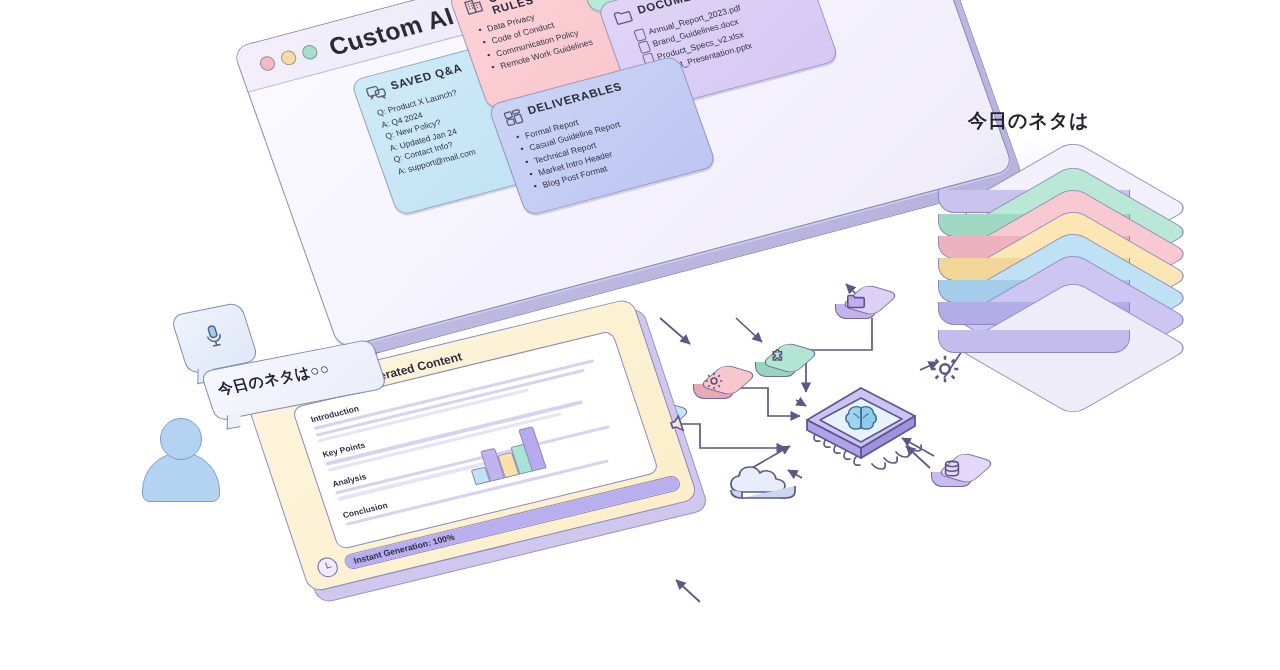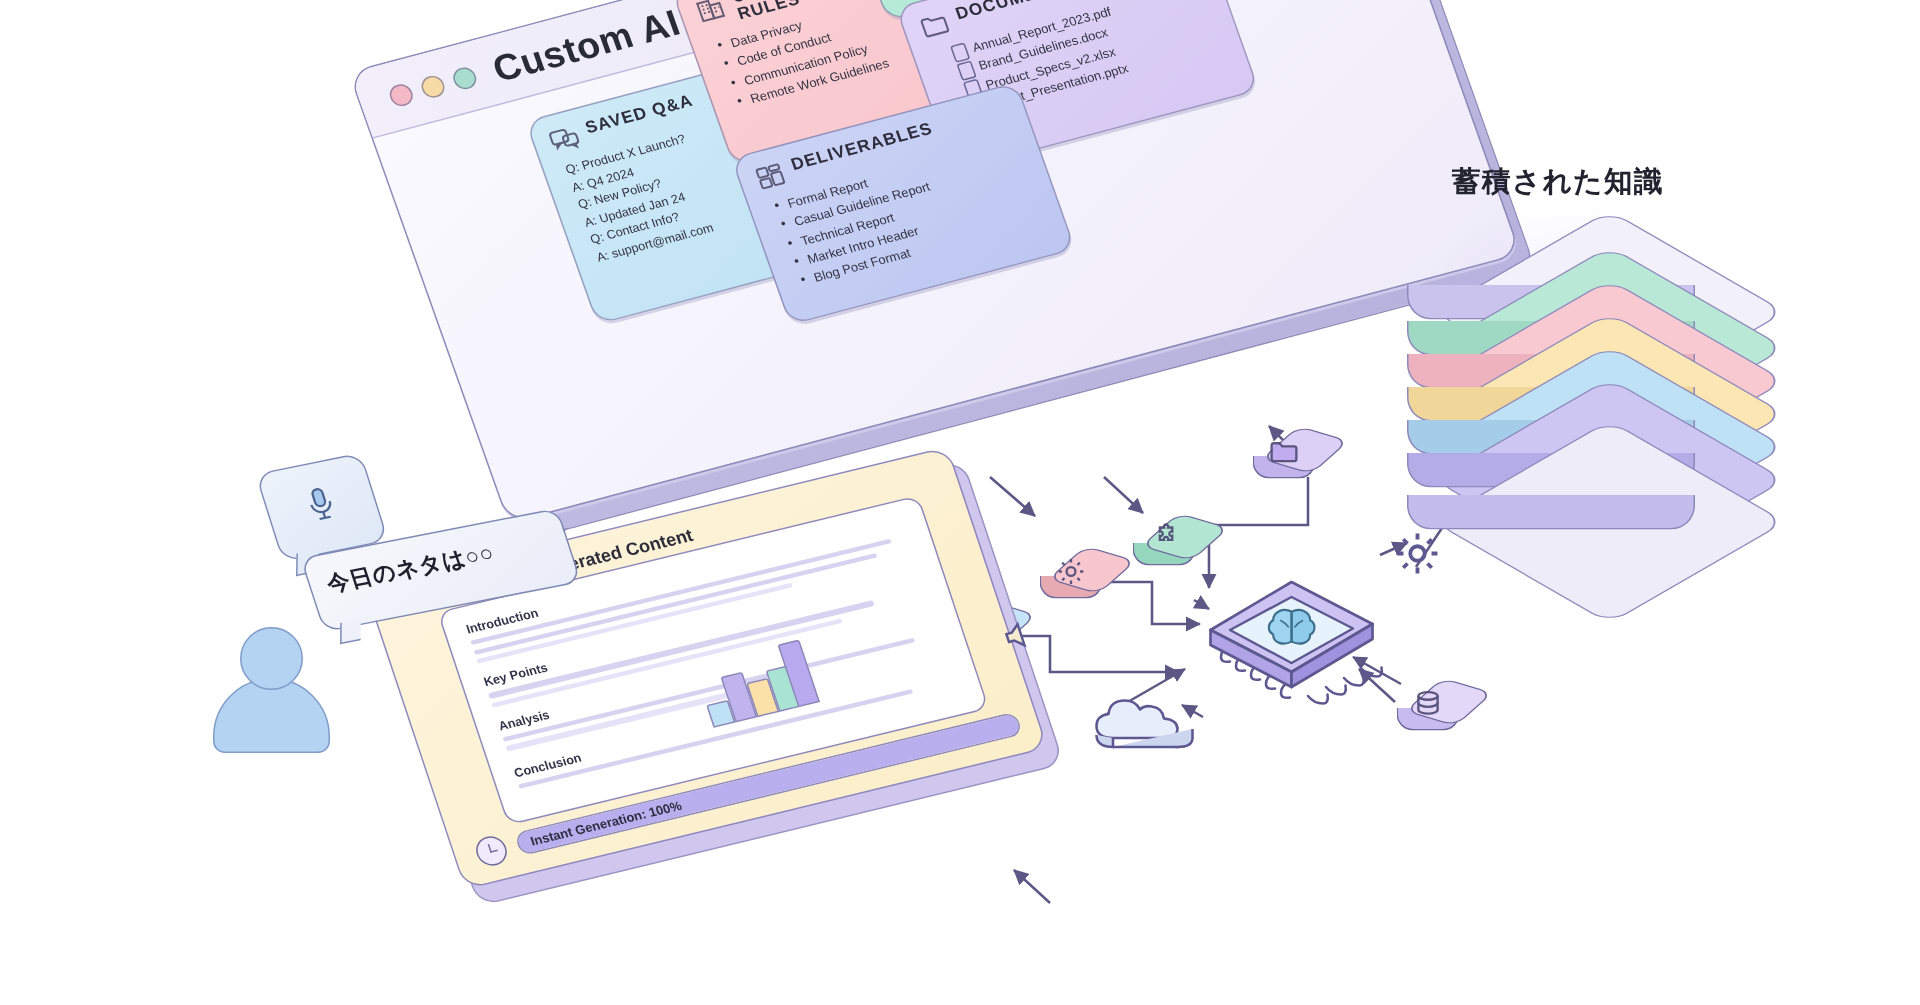--- a/index.html
+++ b/index.html
@@ -347,21 +347,21 @@
           <li>Technical Report</li>
           <li>Market Intro Header</li>
           <li>Blog Post Format</li>
         </ul>
       </div>
 
     </div>
   </div>
 
   <div id="stack-glow" class="abs"></div>
-  <div id="stack-label" class="abs">蓄積された知識</div>
+  <div id="stack-label" class="abs">今日のネタは</div>
   <div id="stack" class="abs">
     <div class="slab" style="top:0px;">
         <div class="top" style="background:#f2f0fb"></div>
         <div class="side" style="background:#c9c3ee"></div>
       </div>
     <div class="slab" style="top:24px;">
         <div class="top" style="background:#b9e8d6"></div>
         <div class="side" style="background:#9fd9c4"></div>
       </div>
     <div class="slab" style="top:46px;">

